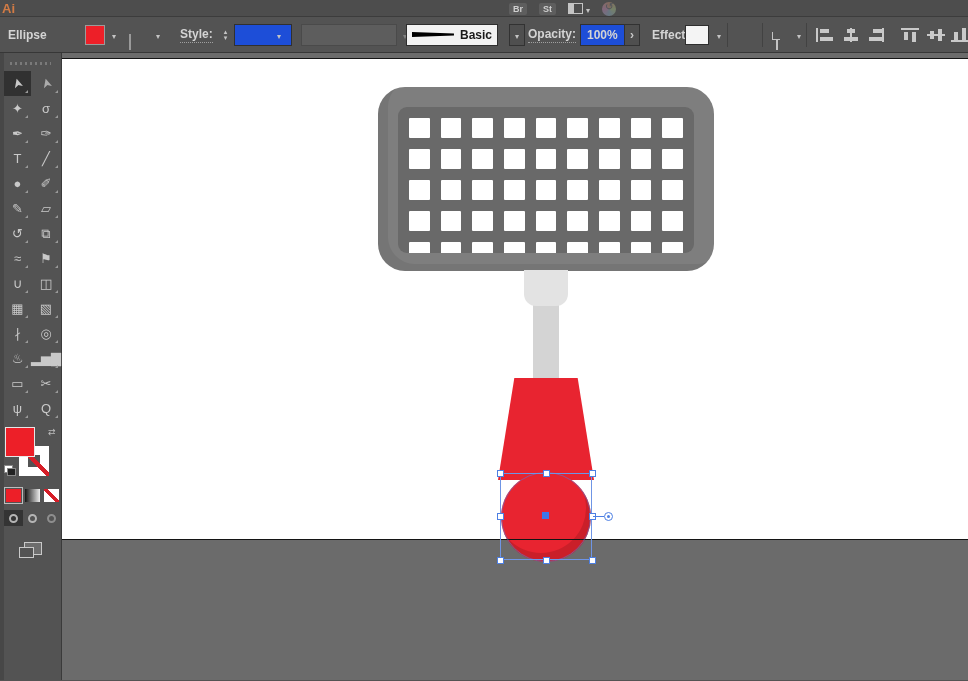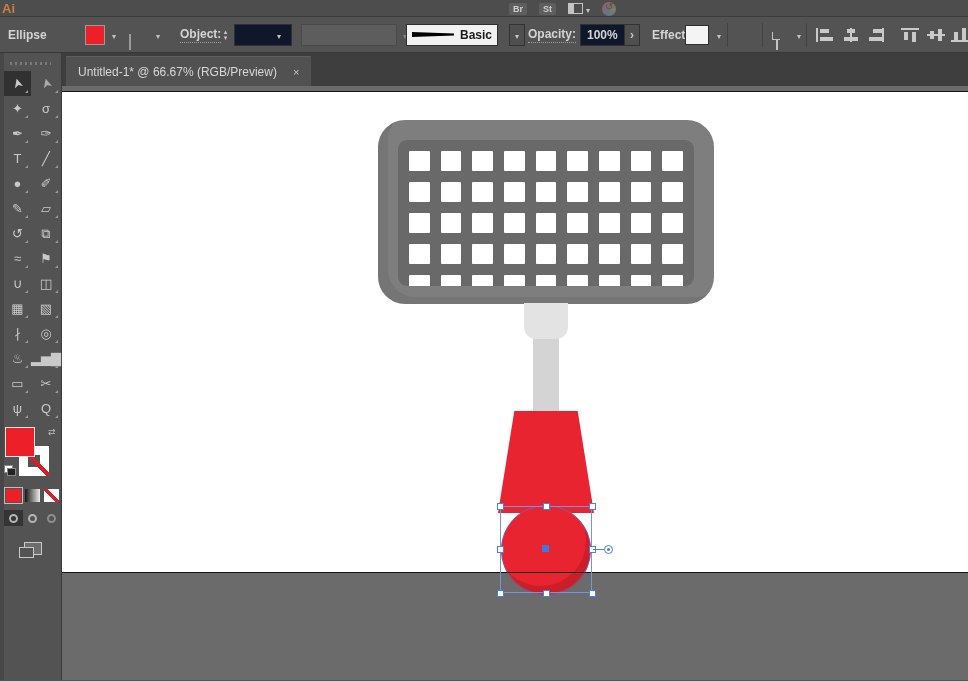--- a/index.html
+++ b/index.html
@@ -30,21 +30,21 @@
   .swatch { width:20px; height:20px; border:1px solid #9a9a9a; }
   .none-sw { background:#fff; position:relative; overflow:hidden; }
   .none-sw::after { content:""; position:absolute; inset:0;
       background:linear-gradient(45deg,transparent 44%,#d61e28 44% 56%,transparent 56%); }
   .dd-chev { width:12px; text-align:center; }
   .dd-chev::after { content:"▾"; font-size:8px; color:#c4c4c4; }
   .dotted { border-bottom:1px dotted #9f9f9f; padding-bottom:1px; }
   .stepper { width:13px; height:22px; display:flex; flex-direction:column; align-items:center;
              justify-content:center; color:#c4c4c4; font-size:7px; line-height:6px; }
   .stepper span::before { content:"▴"; } .stepper span + span::before { content:"▾"; }
-  .field { background:#0f172a; border:1px solid #303030; height:22px; display:flex;
+  .field { background:#1d4ed8; border:1px solid #303030; height:22px; display:flex;
            align-items:center; padding:0 6px; }
   .field.dis { background:#5d5d5d; border-color:#4a4a4a; }
   .brushbox { background:#f2f2f2; border:1px solid #2e2e2e; height:22px; width:92px;
               display:flex; align-items:center; padding:0 5px; color:#1a1a1a; }
   .brushline { width:46px; height:5px; background:#000; margin-right:6px;
                clip-path:polygon(0 0,100% 32%,100% 68%,0 100%); }
   .btn-sq { background:#4f4f4f; border:1px solid #323232; height:22px; width:18px;
             display:flex; align-items:center; justify-content:center; color:#c9c9c9; }
   .vsep { width:1px; height:24px; background:#424242; }
   .wheel { width:19px; height:19px; border-radius:50%;
@@ -167,21 +167,21 @@
       <span class="power-icon"></span>
     </div>
   </div>
 
   <div class="controlbar">
     <span class="cb" style="left:8px">Ellipse</span>
     <span class="cb swatch" style="left: 85px; background-color: rgb(237, 31, 40);"></span>
     <span class="cb dd-chev" style="left:108px"></span>
     <span class="cb swatch none-sw" style="left:129px"></span>
     <span class="cb dd-chev" style="left:152px"></span>
-    <span class="cb dotted" style="left:180px">Object:</span>
+    <span class="cb dotted" style="left:180px">Style:</span>
     <span class="cb stepper" style="left:219px">
         <span></span>
         <span></span>
       </span>
     <span class="cb field" style="left:234px;width:58px">
       <span class="dd-chev" style="margin-left:auto"></span>
     </span>
     <span class="cb field dis" style="left:301px;width:96px"></span>
     <span class="cb dd-chev" style="left:399px;opacity:.4"></span>
     <span class="cb brushbox" style="left:406px">
@@ -321,26 +321,20 @@
             <span class="mode-dot"></span>
           </div>
         <div>
             <span class="mode-dot"></span>
           </div>
       </div>
       <div class="screenmode"></div>
     </div>
 
     <div class="right-col">
-      <div class="tabbar">
-        <div class="tab">
-          <span>Untitled-1* @ 66.67% (RGB/Preview)</span>
-          <span class="tab-close">×</span>
-        </div>
-      </div>
 
       <div class="canvas" style="background-color: rgb(107, 107, 107);">
         <div class="artboard"></div>
 
         <div class="head" style="background-color: rgb(126, 126, 126);"></div>
         <div class="grid" id="grid" style="background-color: rgb(105, 105, 105);">
             <div class="hole"></div>
             <div class="hole"></div>
             <div class="hole"></div>
             <div class="hole"></div>

